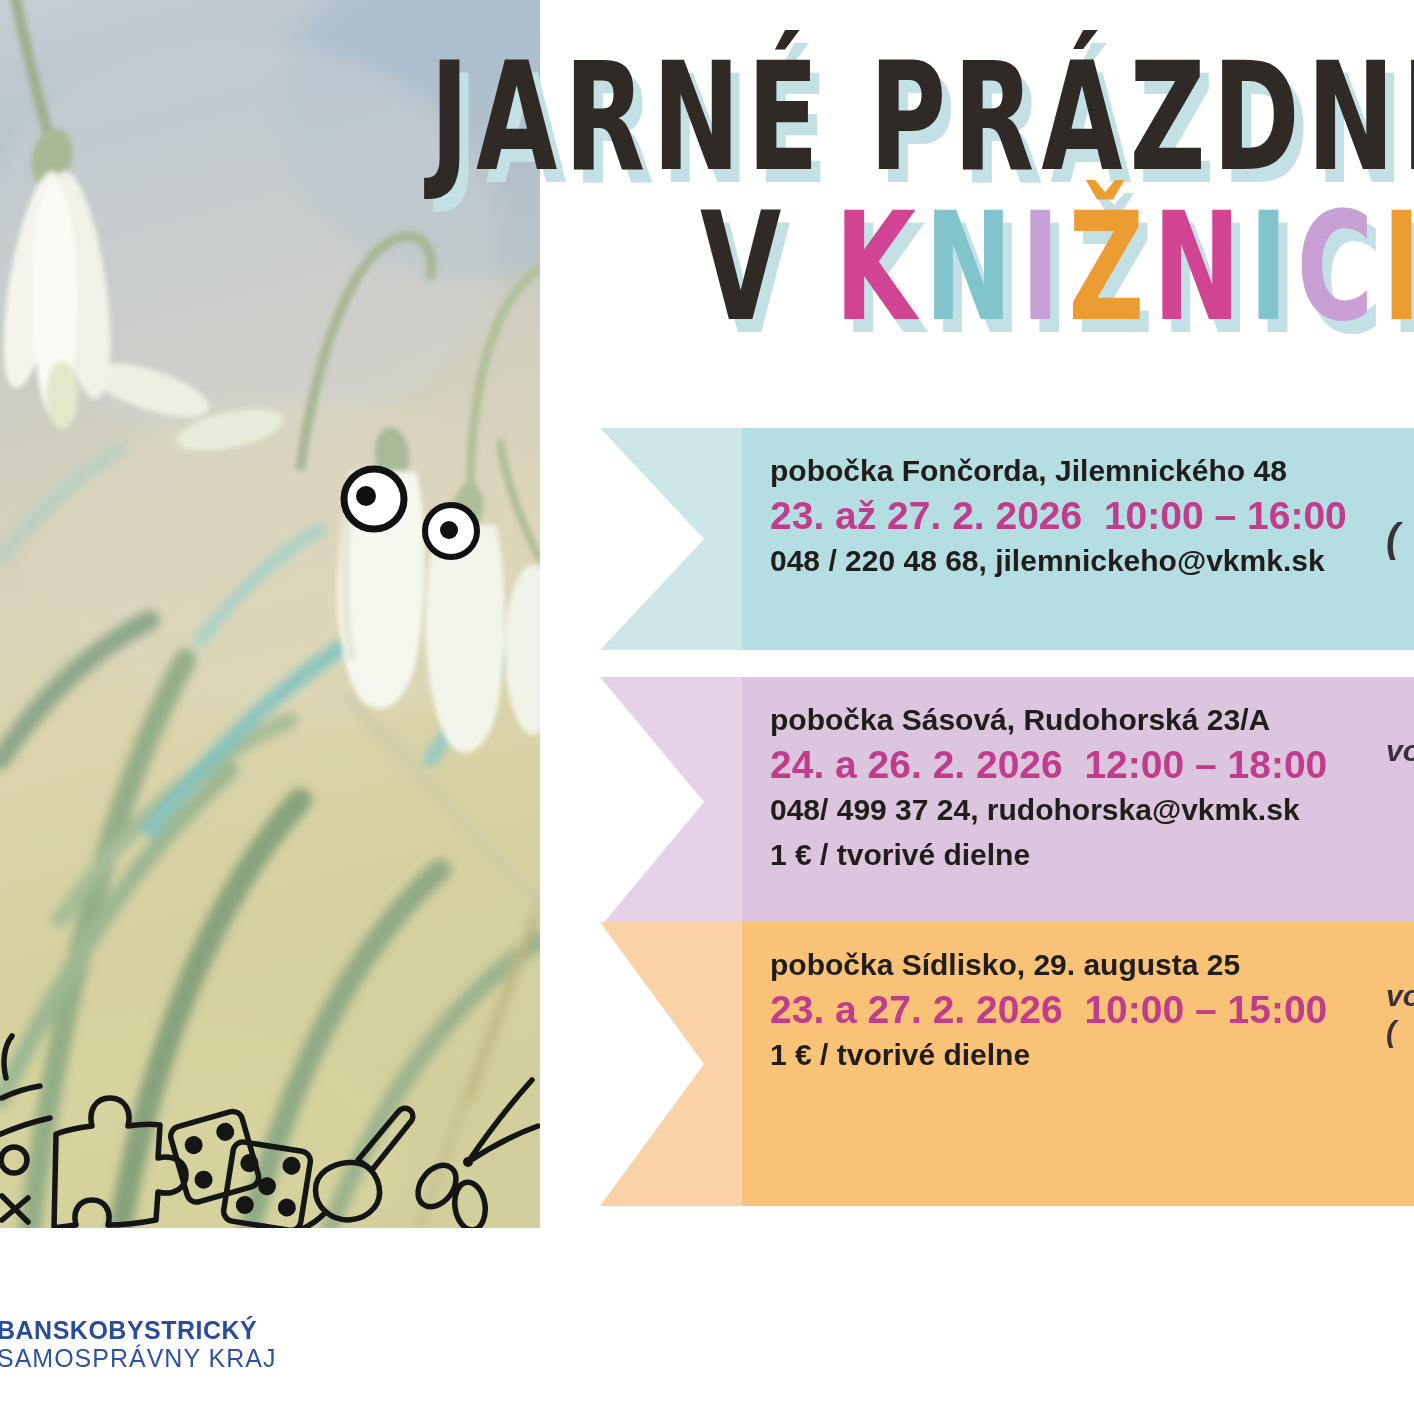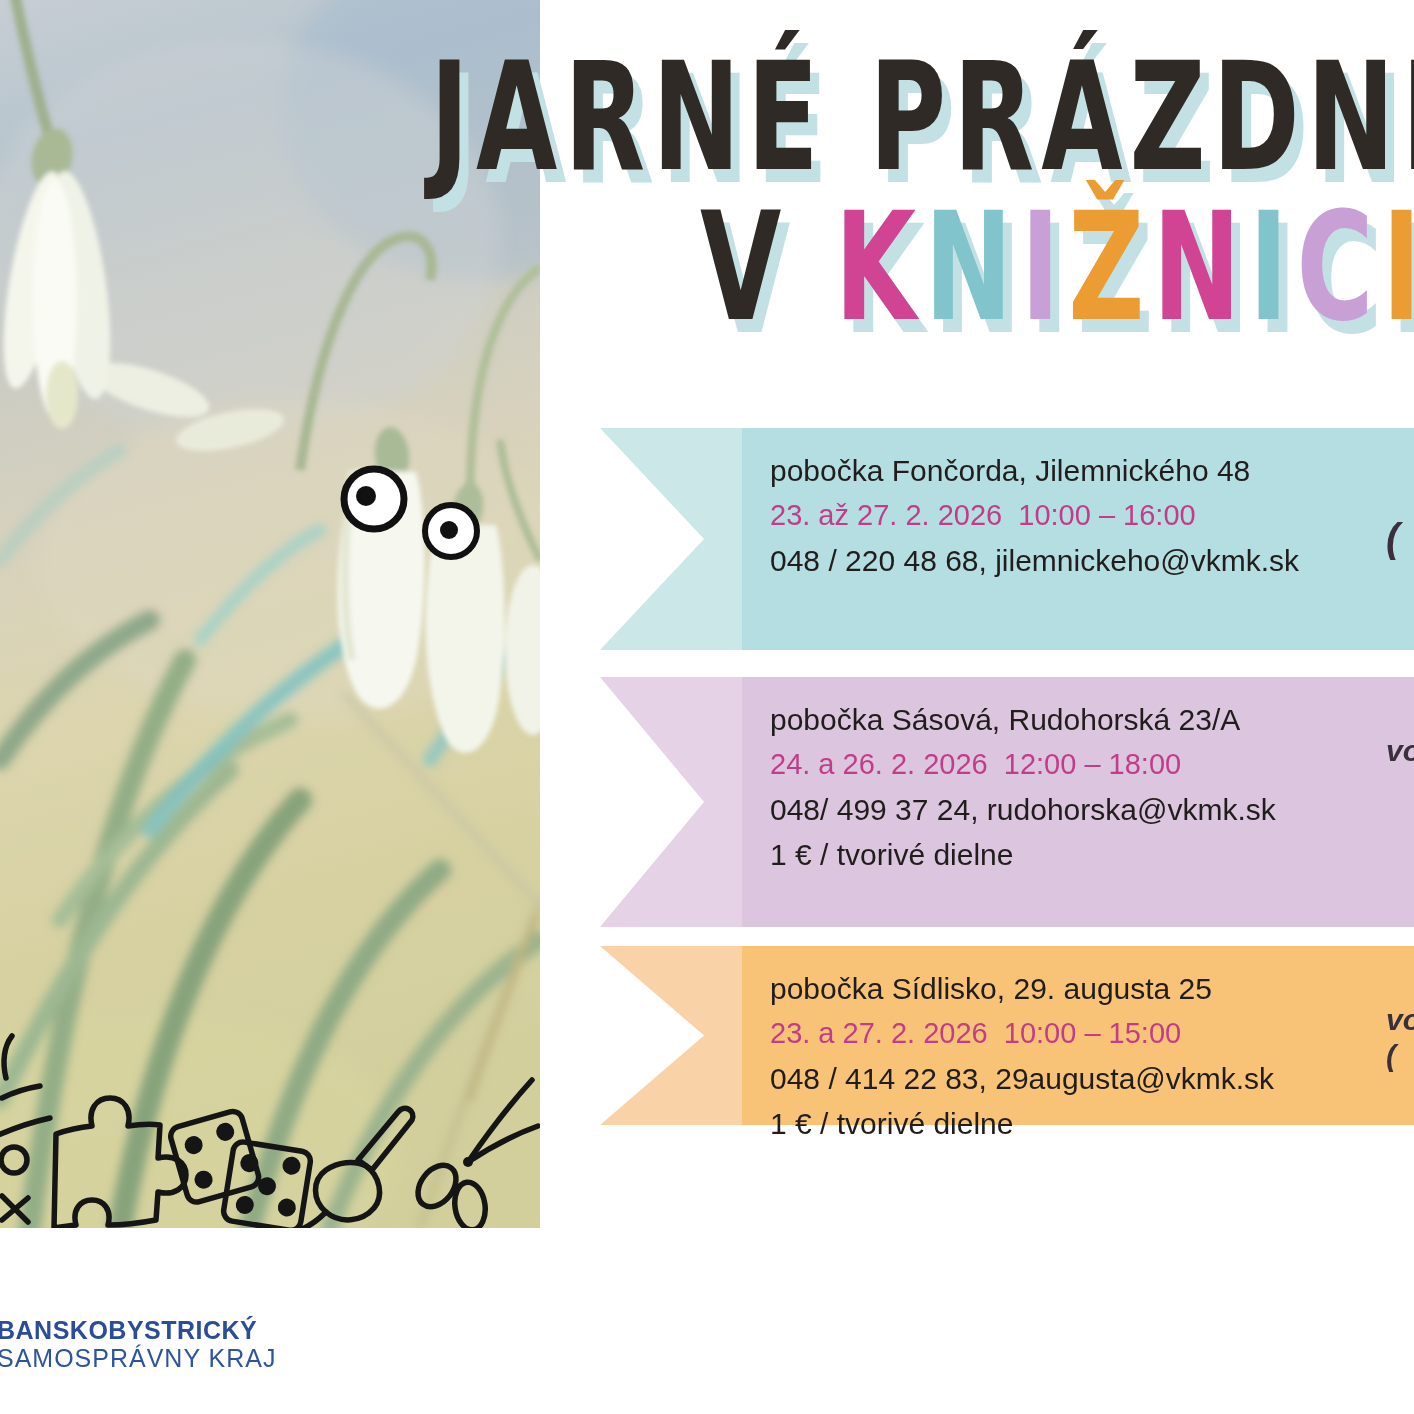--- a/index.html
+++ b/index.html
@@ -13,28 +13,28 @@
   .title-line{position:absolute;white-space:pre;font-family:"DejaVu Sans", sans-serif;
     font-weight:700;font-size:150px;line-height:150px;
     transform:scaleX(0.70);transform-origin:left top;
     text-shadow:13px 13px 0 var(--title_shadow);}
   .t1{left:430px;top:42px;letter-spacing:10px;color:var(--title_dark);}
   .t2{left:700px;top:192px;letter-spacing:12px;color:var(--title_dark);}
   
   .banner{position:absolute;left:600px;width:814px;}
   .banner:nth-child(1){top:428px;height:222px;}
   .banner:nth-child(2){top:677px;height:250px;}
-  .banner:nth-child(3){top:922px;height:179px;margin-top:24px;}
+  .banner:nth-child(3){top:922px;height:284px;}
   .banner .cap{position:absolute;left:0;top:0;bottom:0;width:142px;background:var(--cap);}
   .banner .body{position:absolute;left:142px;right:0;top:0;bottom:0;background:var(--body);}
   .banner .chevron{position:absolute;left:0;top:0;width:104px;height:100%;
     background:#ffffff;clip-path:polygon(0 0,100% 50%,0 100%);}
   .banner .lines{position:absolute;left:170px;top:20px;}
-  .banner .line{white-space:pre;font-weight:400;font-size:30px;line-height:45px;color:var(--text_dark);}
-  .banner .line.date{color:var(--date_magenta);font-size:29px;}
+  .banner .line{white-space:pre;font-weight:700;font-size:30px;line-height:45px;color:var(--text_dark);}
+  .banner .line.date{color:var(--date_magenta);font-size:39px;}
   .banner .fragment{position:absolute;left:786px;top:56px;font-style:italic;font-weight:700;
     font-size:30px;line-height:36px;color:#3a2f3c;white-space:pre-line;}
   .banner:nth-child(1) .fragment{top:92px;font-size:40px;}
   
   .logo{position:absolute;left:-3px;top:1316px;}
   .logo .l1{font-weight:700;font-size:25px;line-height:28px;letter-spacing:0.5px;color:var(--logo_blue);}
   .logo .l2{font-weight:400;font-size:25px;line-height:28px;letter-spacing:1px;color:var(--logo_blue2);}
 </style>
 </head>
 <body>
@@ -193,21 +193,20 @@
     </div>
     <div class="fragment">vo</div>
   </div>
       <div class="banner" style="--cap: #f9d3a7; --body: #f8c377;">
     <div class="cap"></div>
     <div class="body"></div>
     <div class="chevron"></div>
     <div class="lines">
       <div class="line loc">pobočka Sídlisko, 29. augusta 25</div>
       <div class="line date">23. a 27. 2. 2026  10:00 – 15:00</div>
-      <div class="line contact">048 / 414 22 83, 29augusta@vkmk.sk</div>
       <div class="line price">1 € / tvorivé dielne</div>
     </div>
     <div class="fragment">vo
 (</div>
   </div>
     </div>
 
   <div class="logo">
     <div class="l1">BANSKOBYSTRICKÝ</div>
     <div class="l2">SAMOSPRÁVNY KRAJ</div>

